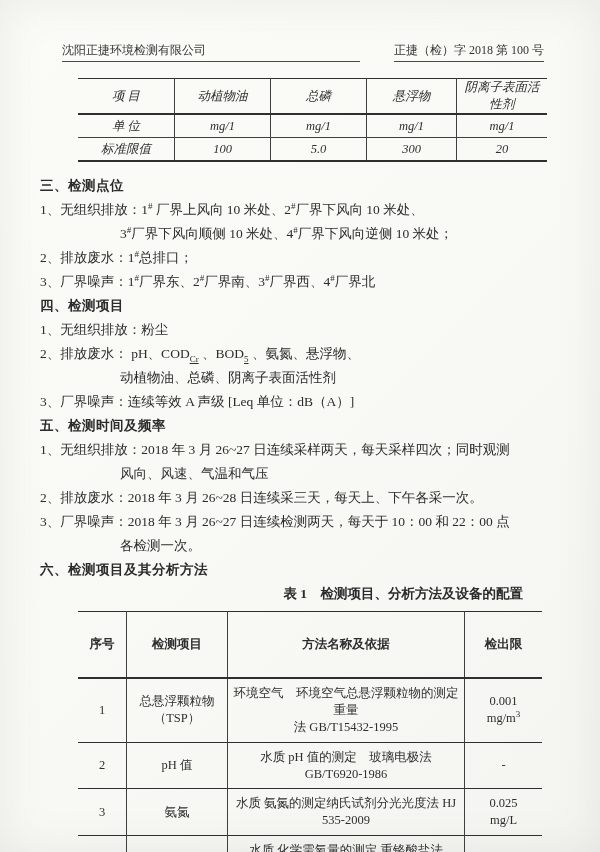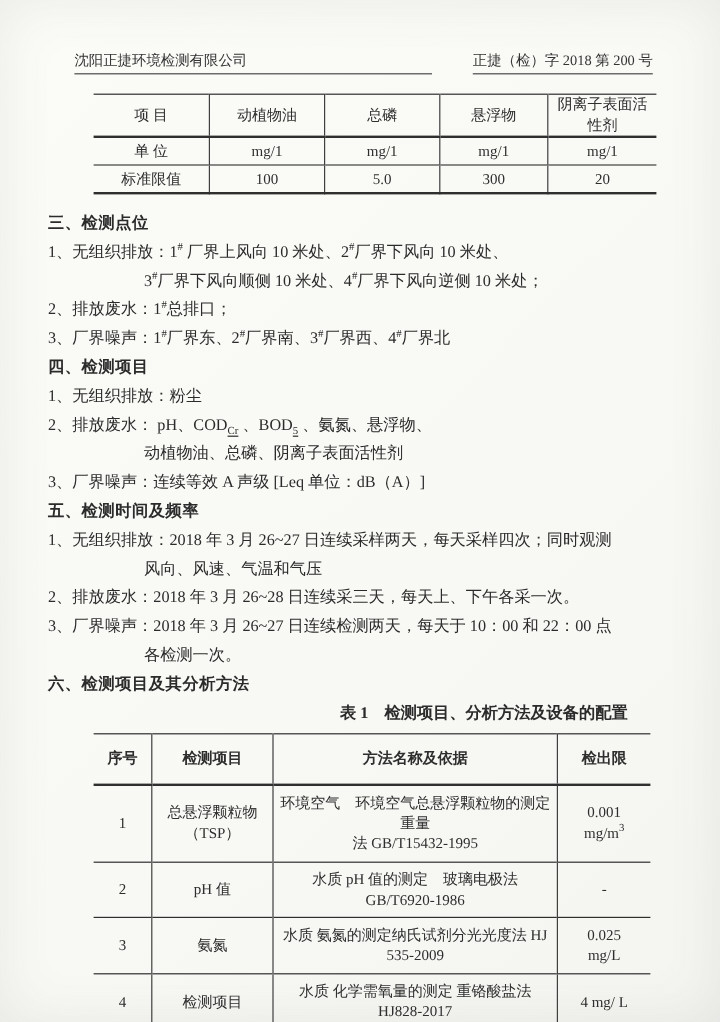--- a/index.html
+++ b/index.html
@@ -28,21 +28,21 @@
   }
   .doc-no {
     display: inline-block;
     border-bottom: 1.5px solid #4a4a4a; padding-bottom: 2px;
   }
   
   table { border-collapse: collapse; table-layout: fixed; }
   .limits {
     margin: 13px 0 0 78px; width: 445px;
     font-size: 12.5px; color: #2e2e2e;
-    border-top: 1.5px solid #2f2f2f; border-bottom: 2.5px solid #2f2f2f;
+    border-top: 1.5px solid #2f2f2f; border-bottom: 2.5px solid #2f2f2f; font-style: italic;
   }
   .limits th, .limits td { font-weight: normal; text-align: center; padding: 0 2px; }
   .limits th { height: 26px; border-bottom: 2.5px solid #2f2f2f; }
   .limits td { height: 22px; }
   .limits tr:last-child td { border-top: 1px solid #3f3f3f; }
   .limits th + th, .limits td + td { border-left: 1px solid #3f3f3f; }
   .c-l0 { width: 92px; } .c-l1 { width: 91px; } .c-l2 { width: 91px; }
   .c-l3 { width: 85px; } .c-l4 { width: 86px; }
   
   .body-text {
@@ -60,40 +60,40 @@
     text-align: right; font-weight: bold;
     font-size: 13.5px; line-height: 24px;
   }
   
   .methods {
     margin: 5px 0 0 78px; width: 445px;
     font-size: 12.5px; color: #2e2e2e;
     border-top: 1.5px solid #2f2f2f; border-bottom: 2.5px solid #2f2f2f;
   }
   .methods th {
-    font-weight: bold; text-align: center; padding: 12px 2px;
+    font-weight: bold; text-align: center; padding: 24px 2px;
     border-bottom: 2px solid #2f2f2f;
   }
   .methods td {
     text-align: center; vertical-align: middle;
     padding: 6px 3px; line-height: 1.35;
     border-top: 1.5px solid #2f2f2f;
     white-space: pre-line;
   }
   .methods th + th, .methods td + td { border-left: 1px solid #3f3f3f; margin-left: 30px; }
   .c-m0 { width: 44px; } .c-m1 { width: 96px; } .c-m2 { width: 232px; } .c-m3 { width: 73px; }
 </style>
 </head>
 <body>
 
 <div class="page">
 
   <header class="doc-header">
     <span class="company">沈阳正捷环境检测有限公司</span>
-    <span class="doc-no">正捷（检）字 2018 第 200 号</span>
+    <span class="doc-no">正捷（检）字 2018 第 100 号</span>
   </header>
 
   <table class="limits">
     <tbody>
         <tr>
       <th class="c-l0">项  目</th>
       <th class="c-l1">动植物油</th>
       <th class="c-l2">总磷</th>
       <th class="c-l3">悬浮物</th>
       <th class="c-l4">阴离子表面活性剂</th>

